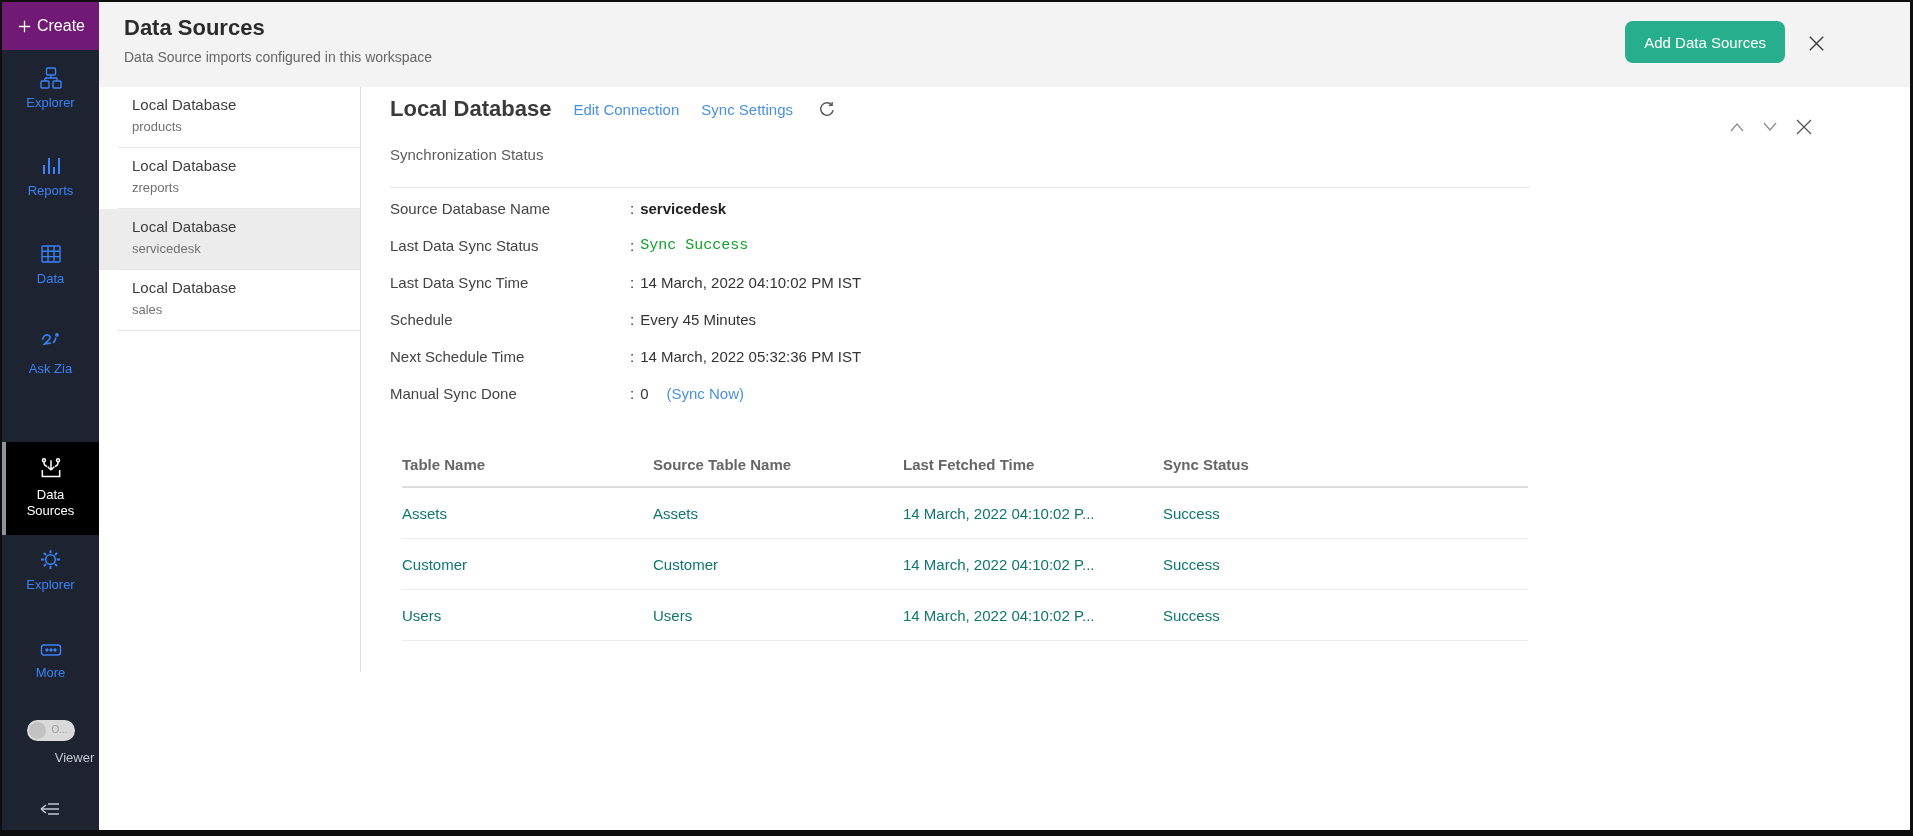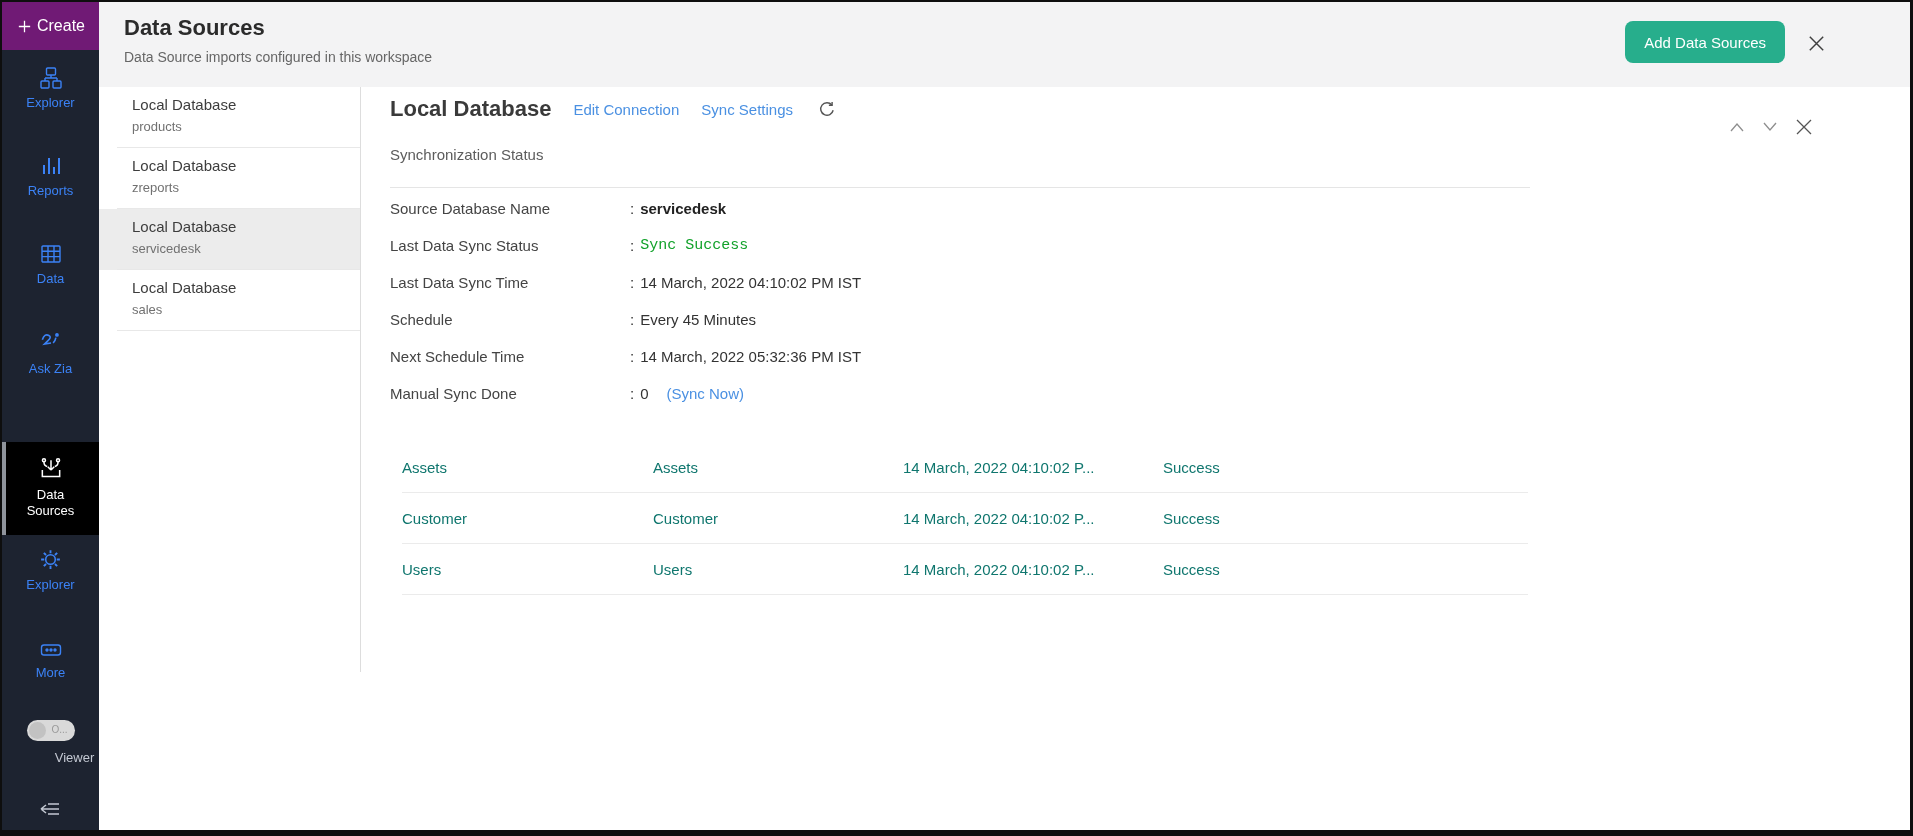--- a/index.html
+++ b/index.html
@@ -272,20 +272,26 @@
           <div class="f-value">
             <span>:</span>
             <span class="f-val">0</span>
             <a class="f-link">(Sync Now)</a>
           </div>
         </div>
 
     </div>
 
     <div class="dtable">
+      <div class="t-head">
+        <span>Table Name</span>
+        <span>Source Table Name</span>
+        <span>Last Fetched Time</span>
+        <span>Sync Status</span>
+      </div>
 
         <div class="t-row">
           <span>Assets</span>
           <span>Assets</span>
           <span>14 March, 2022 04:10:02 P...</span>
           <span>Success</span>
         </div>
 
         <div class="t-row">
           <span>Customer</span>

